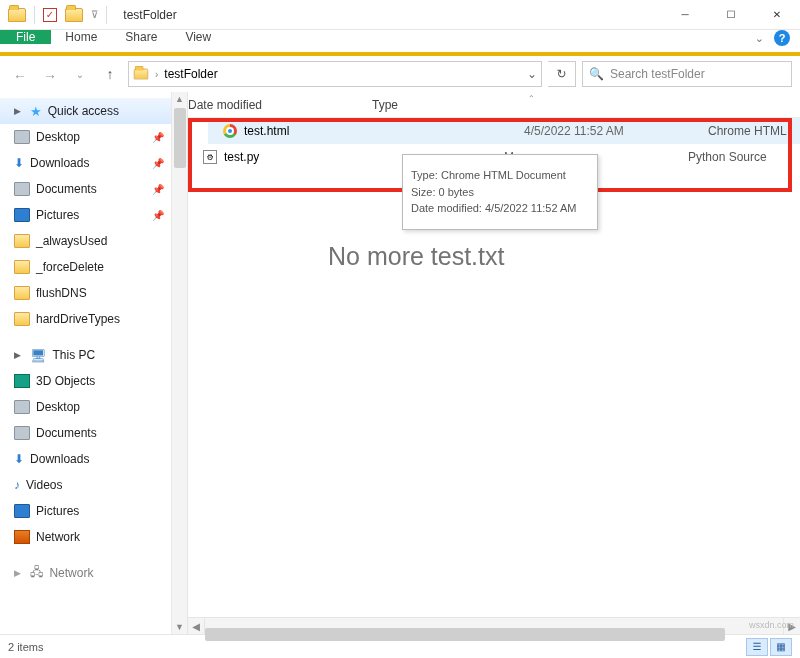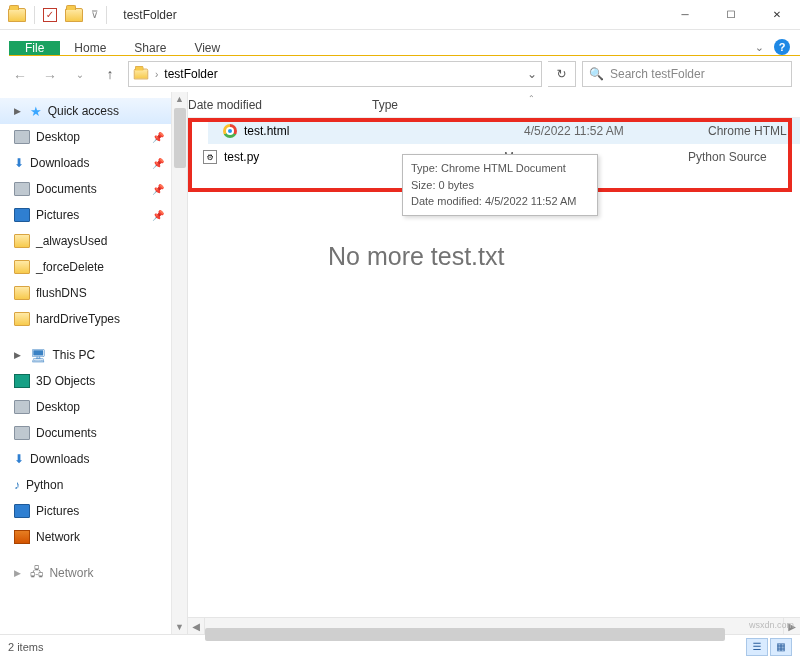--- a/index.html
+++ b/index.html
@@ -10,21 +10,21 @@
 .qat { display: flex; align-items: center; gap: 8px; padding-left: 8px; }
 .folder-icon { width: 18px; height: 14px; background: linear-gradient(#ffe9a6,#f7ca4d); border: 1px solid #d9a441; border-radius: 2px 2px 0 0; position: relative; }
 .folder-icon::before { content:""; position:absolute; top:-4px; left:0; width:8px; height:4px; background:#f7ca4d; border:1px solid #d9a441; border-bottom:none; border-radius:2px 2px 0 0;}
 .qsep { width:1px; height:18px; background:#ddd; }
 .check { width:14px; height:14px; border:1px solid #c0392b; display:inline-flex; align-items:center; justify-content:center; color:#c0392b; font-size:10px; }
 .title-text { margin-left: 8px; font-size: 12px; color:#333; }
 .win-controls { margin-left:auto; display:flex; }
 .win-btn { width: 46px; height: 30px; display:flex; align-items:center; justify-content:center; font-family:"Segoe UI Symbol"; font-size:10px; color:#333; }
 
 
-.ribbon { height: 26px; display:flex; align-items:flex-end; border-bottom:1px solid #eab308;margin-left:9px; }
+.ribbon { height: 26px; display:flex; align-items:flex-start; border-bottom:4px solid #eab308; }
 .file-tab { background:#1aa260; color:#fff; padding:0 16px; display:flex; align-items:center; font-size:12px;}
 .rib-tab { padding:0 14px; display:flex; align-items:center; color:#444; font-size:12px;}
 .rib-right { margin-left:auto; display:flex; align-items:center; gap:10px; padding-right:10px; color:#777;}
 .chev { font-size:11px; }
 .help-ic { width:16px; height:16px; border-radius:50%; background:#1e88e5; color:#fff; display:flex; align-items:center; justify-content:center; font-size:11px; font-weight:bold;}
 
 
 .nav-row { height: 36px; display:flex; align-items:center; gap:6px; padding:0 8px; }
 .nav-arrow { width:24px; height:24px; display:flex; align-items:center; justify-content:center; color:#999; font-size:14px;}
 .up-arrow{ color:#555;}
@@ -74,21 +74,21 @@
 .py-ic { width:14px; height:14px; background:#fff; border:1px solid #888; font-size:8px; display:flex; align-items:center; justify-content:center;}
 .cell-name{ width:280px;}
 .cell-date{ width:184px; color:#666;}
 .cell-type{ flex:1; color:#555;}
 
 
 .red-box { position:absolute; border:4px solid #ea2a1f; left:0px; top:26px; width:604px; height:74px; pointer-events:none;}
 .annotation { position:absolute; left:140px; top:150px; color:#737373; font-size:25px; font-weight:400;}
 
 
-.tooltip { position:absolute; left:214px; top:62px; width:196px; background:#fff; border:1px solid #bbb; padding:5px 8px; font-size:11px; color:#555; box-shadow:2px 2px 4px rgba(0,0,0,0.15); line-height:1.5;}
+.tooltip { position:absolute; left:214px; top:62px; width:196px; background:#fff; border:1px solid #bbb; padding:12px 8px; font-size:11px; color:#555; box-shadow:2px 2px 4px rgba(0,0,0,0.15); line-height:1.5;}
 
 
 .h-scroll{ position:absolute; bottom:0; left:0; right:0; height:17px; background:#f4f4f4; border-top:1px solid #e5e5e5; display:flex; align-items:center;}
 .h-scroll .arr{ width:17px; height:17px; display:flex; align-items:center; justify-content:center; color:#888; font-size:10px; border-right:1px solid #e5e5e5;}
 .h-scroll .arr:last-child{border-left:1px solid #e5e5e5; border-right:none; margin-left:auto;}
 .h-scroll .track{flex:1; position:relative;}
 .h-scroll .thumb{ position:absolute; left:0; top:2px; height:13px; width:520px; background:#cfcfcf; border-radius:2px;}
 
 
 .status { height:24px; border-top:1px solid #e5e5e5; display:flex; align-items:center; padding:0 8px; font-size:11px; color:#555;}
@@ -205,21 +205,21 @@
     <div class="tree-item sub">
         <span class="gen-ic gray-box"></span>
         <span>Documents</span>
       </div>
     <div class="tree-item sub">
         <span style="color:#2f7fd1">⬇</span>
         <span>Downloads</span>
       </div>
     <div class="tree-item sub">
         <span class="note-ic">♪</span>
-        <span>Python</span>
+        <span>Videos</span>
       </div>
     <div class="tree-item sub">
         <span class="gen-ic blue-box"></span>
         <span>Pictures</span>
       </div>
     <div class="tree-item sub">
         <span class="gen-ic vid-ic"></span>
         <span>Network</span>
       </div>
 

